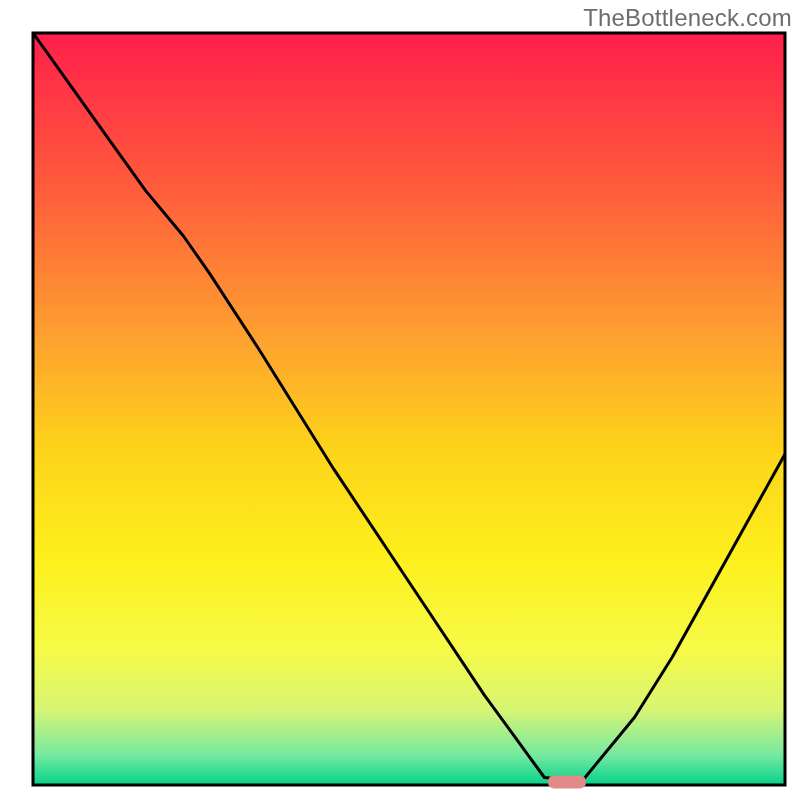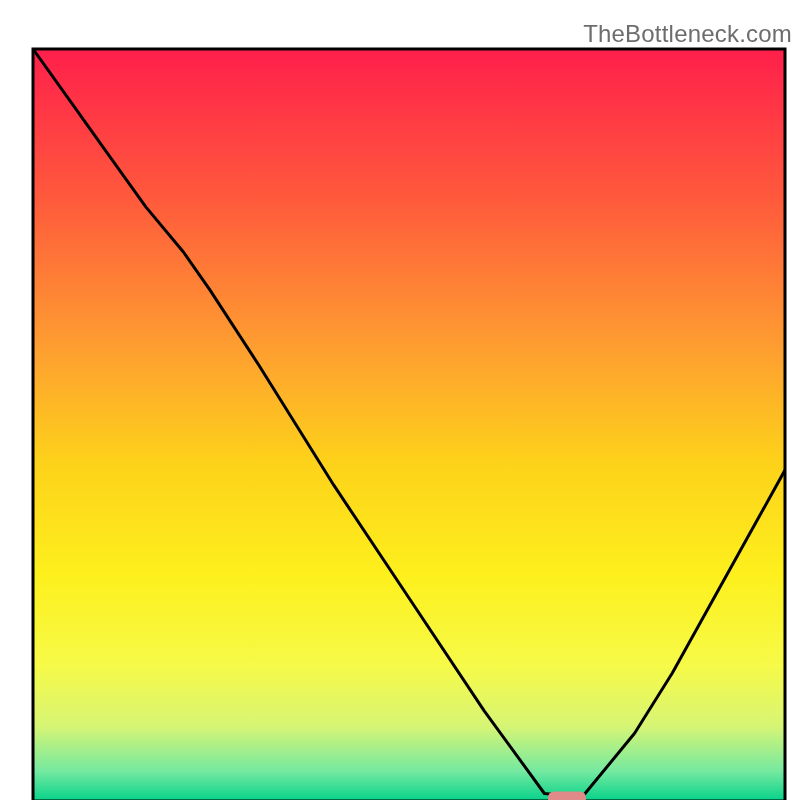--- a/index.html
+++ b/index.html
@@ -8,21 +8,20 @@
     width: 800px;
     height: 800px;
     overflow: hidden;
     background: #fff;
     font-family: Arial, Helvetica, sans-serif;
   }
   .chart-wrap {
     position: relative;
     width: 800px;
     height: 606px;
-    margin-top: 16px;
   }
   .watermark {
     position: absolute;
     top: 4px;
     right: 8px;
     color: #6d6d6d;
     font-size: 24px;
     font-weight: 400;
     letter-spacing: 0.2px;
   }

